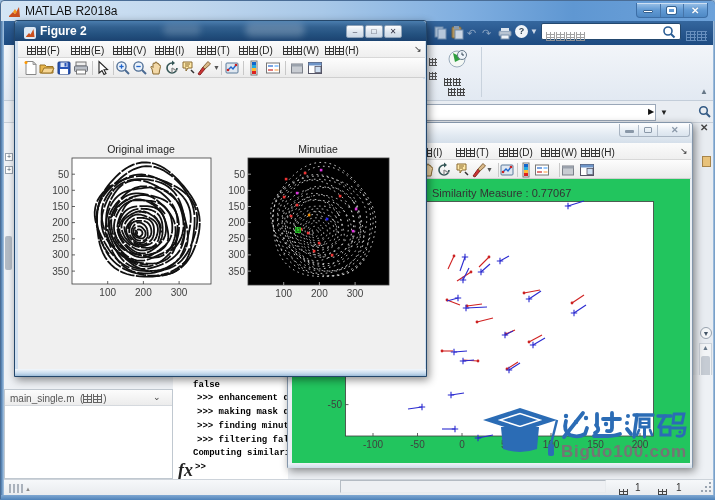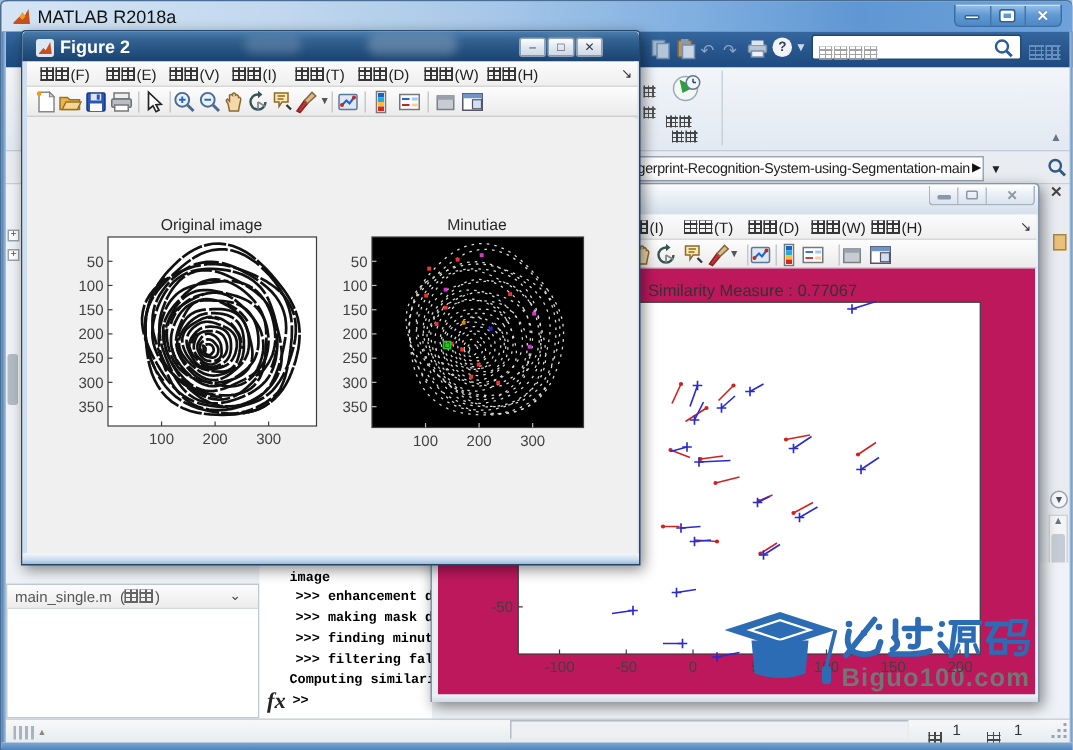--- a/index.html
+++ b/index.html
@@ -58,21 +58,20 @@
           <line x1="15" y1="7" x2="17" y2="7" stroke="#345" stroke-width="1"></line>
         </svg></span>
       <span class="abs" style="left:443px;top:70px"><i class="c" style="width:8px;height:8px;background:repeating-linear-gradient(0deg,#333 0 1px,transparent 1px 3px),repeating-linear-gradient(90deg,#333 0 1px,transparent 1px 3px);opacity:.9;margin-right:1px;"></i><i class="c" style="width:8px;height:8px;background:repeating-linear-gradient(0deg,#333 0 1px,transparent 1px 3px),repeating-linear-gradient(90deg,#333 0 1px,transparent 1px 3px);opacity:.9;margin-right:1px;"></i></span>
       <span class="abs" style="left:447px;top:80px"><i class="c" style="width:8px;height:8px;background:repeating-linear-gradient(0deg,#333 0 1px,transparent 1px 3px),repeating-linear-gradient(90deg,#333 0 1px,transparent 1px 3px);opacity:.9;margin-right:1px;"></i><i class="c" style="width:8px;height:8px;background:repeating-linear-gradient(0deg,#333 0 1px,transparent 1px 3px),repeating-linear-gradient(90deg,#333 0 1px,transparent 1px 3px);opacity:.9;margin-right:1px;"></i></span>
       <span class="abs" style="left:428px;top:50px"><i class="c" style="width:8px;height:8px;background:repeating-linear-gradient(0deg,#444 0 1px,transparent 1px 3px),repeating-linear-gradient(90deg,#444 0 1px,transparent 1px 3px);opacity:.9;margin-right:1px;"></i></span>
       <span class="abs" style="left:428px;top:64px"><i class="c" style="width:8px;height:8px;background:repeating-linear-gradient(0deg,#444 0 1px,transparent 1px 3px),repeating-linear-gradient(90deg,#444 0 1px,transparent 1px 3px);opacity:.9;margin-right:1px;"></i></span>
       <div class="abs" style="left:480px;top:46px;width:1px;height:50px;background:#c8d2dd"></div>
       <span class="abs" style="left:699px;top:86px;font-size:8px;color:#678">▲</span>
       <div class="abs" style="left:1px;top:100px;width:713px;height:22px;background:#e9edf2;border-bottom:1px solid #c8cfd8"></div>
       <div class="abs" style="left:420px;top:103px;width:235px;height:17px;background:#fff;border:1px solid #9aa7b8"></div>
-      <span class="abs" style="left:424px;top:106px;font-size:9.5px;color:#222;letter-spacing:-0.2px;white-space:nowrap">gerprint-Recognition-System-using-Segmentation-main</span>
       <span class="abs" style="left:647px;top:106px;font-size:8px;color:#111">▶</span>
       <span class="abs" style="left:659px;top:107px;font-size:8px;color:#222">▼</span>
       <span class="abs" style="left:697px;top:104px"><svg width="14" height="14">
           <circle cx="5.5" cy="5.5" r="3.8" fill="none" stroke="#335a85" stroke-width="1.6"></circle>
           <line x1="8.5" y1="8.5" x2="12" y2="12" stroke="#335a85" stroke-width="2"></line>
         </svg></span>
       <div class="abs" style="left:1px;top:122px;width:713px;height:356px;background:#e4e9ef"></div>
       <div class="abs" style="left:1px;top:122px;width:13px;height:356px;background:#eef1f5;border-right:1px solid #c8cfd8"></div>
       <div class="abs" style="left:4px;top:152px;width:8px;height:8px;background:#fff;border:1px solid #98a2ae;font-size:7px;line-height:6px;text-align:center;color:#456">+</div>
       <div class="abs" style="left:4px;top:165px;width:8px;height:8px;background:#fff;border:1px solid #98a2ae;font-size:7px;line-height:6px;text-align:center;color:#456">+</div>
@@ -83,29 +82,29 @@
       <div class="abs" style="left:699px;top:326px;width:12px;height:12px;border:1px solid #98a2ae;border-radius:50%;background:#f4f6f8;font-size:7px;text-align:center;line-height:11px;color:#456">▼</div>
       <div class="abs" style="left:698px;top:342px;width:13px;height:128px;background:#f2f4f6;border:1px solid #cdd3da"></div>
       <span class="abs" style="left:701px;top:343px;font-size:7px;color:#678">▲</span>
       <div class="abs" style="left:700px;top:355px;width:9px;height:72px;background:#c6ccd4;border-radius:2px"></div>
       <div class="abs" style="left:1px;top:374px;width:713px;height:104px;background:#eef1f5"></div>
       <div class="abs" style="left:3px;top:388px;width:169px;height:90px;background:#fff;border:1px solid #c0c8d0"></div>
       <div class="abs" style="left:4px;top:389px;width:167px;height:16px;background:linear-gradient(#fcfcfc,#ececec);border-bottom:1px solid #d5d9de"></div>
       <span class="abs" style="left:9px;top:392px;font-size:10px;color:#555;white-space:nowrap">main_single.m&nbsp; (<i class="c" style="width:9px;height:9px;background:repeating-linear-gradient(0deg,#555 0 1px,transparent 1px 3px),repeating-linear-gradient(90deg,#555 0 1px,transparent 1px 4px);opacity:.9;margin-right:1px;"></i><i class="c" style="width:9px;height:9px;background:repeating-linear-gradient(0deg,#555 0 1px,transparent 1px 3px),repeating-linear-gradient(90deg,#555 0 1px,transparent 1px 4px);opacity:.9;margin-right:1px;"></i>)</span>
       <span class="abs" style="left:152px;top:391px;font-size:9px;color:#444">⌄</span>
       <div class="abs" style="left:172px;top:374px;width:115px;height:104px;background:#fff;overflow:hidden">
-        <span class="abs" style="left:20px;top:4.5px;font-family:'Liberation Mono',monospace;font-size:9px;font-weight:bold;color:#000;white-space:nowrap">image</span>
+        <span class="abs" style="left:20px;top:4.5px;font-family:'Liberation Mono',monospace;font-size:9px;font-weight:bold;color:#000;white-space:nowrap">false</span>
         <span class="abs" style="left:24px;top:18.3px;font-family:'Liberation Mono',monospace;font-size:9px;font-weight:bold;color:#000;white-space:nowrap">&gt;&gt;&gt; enhancement done</span>
         <span class="abs" style="left:24px;top:32.1px;font-family:'Liberation Mono',monospace;font-size:9px;font-weight:bold;color:#000;white-space:nowrap">&gt;&gt;&gt; making mask done</span>
         <span class="abs" style="left:24px;top:45.9px;font-family:'Liberation Mono',monospace;font-size:9px;font-weight:bold;color:#000;white-space:nowrap">&gt;&gt;&gt; finding minutiaes</span>
         <span class="abs" style="left:24px;top:59.7px;font-family:'Liberation Mono',monospace;font-size:9px;font-weight:bold;color:#000;white-space:nowrap">&gt;&gt;&gt; filtering false minutiae</span>
         <span class="abs" style="left:20px;top:73.0px;font-family:'Liberation Mono',monospace;font-size:9px;font-weight:bold;color:#000;white-space:nowrap">Computing similarity...</span>
         <span class="abs" style="left:22px;top:86.5px;font-family:'Liberation Mono',monospace;font-size:9px;font-weight:bold;color:#000;white-space:nowrap">&gt;&gt;</span>
       </div>
-      <span class="abs" style="left:177px;top:459px;font-family:'Liberation Serif',serif;font-style:italic;font-weight:bold;font-size:15px;color:#222">fx</span>
+      <span class="abs" style="left:177px;top:459px;font-family:'Liberation Serif',serif;font-style:italic;font-weight:bold;font-size:18px;color:#222">fx</span>
       <div class="abs" style="left:1px;top:478px;width:713px;height:17px;background:linear-gradient(#f6f8fa,#e8ebee);border-top:1px solid #cdd3da"></div>
       <div class="abs" style="left:339px;top:479px;width:266px;height:13px;background:#eef0f3;border:1px solid #b5bcc4;border-right-color:#e8ebee;border-bottom-color:#e8ebee"></div>
       <span class="abs" style="left:618px;top:482px"><i class="c" style="width:9px;height:9px;background:repeating-linear-gradient(0deg,#333 0 1px,transparent 1px 3px),repeating-linear-gradient(90deg,#333 0 1px,transparent 1px 4px);opacity:.9;margin-right:1px;"></i></span>
       <span class="abs" style="left:634px;top:481px;font-size:10px;color:#333">1</span>
       <span class="abs" style="left:657px;top:482px"><i class="c" style="width:9px;height:9px;background:repeating-linear-gradient(0deg,#333 0 1px,transparent 1px 3px),repeating-linear-gradient(90deg,#333 0 1px,transparent 1px 4px);opacity:.9;margin-right:1px;"></i></span>
       <span class="abs" style="left:675px;top:481px;font-size:10px;color:#333">1</span>
       <span class="abs" style="left:8px;top:483px;width:14px;height:9px;background:repeating-linear-gradient(90deg,#aab2bc 0 2px,#eef1f5 2px 4px)"></span>
       <span class="abs" style="left:24px;top:485px;font-size:6px;color:#888">▲</span>
       <span class="abs" style="left:708px;top:489px;width:2px;height:2px;background:#9aa4b0"></span>
       <span class="abs" style="left:708px;top:485px;width:2px;height:2px;background:#9aa4b0"></span>
@@ -177,21 +176,21 @@
         </svg></span>
       <span class="abs" style="left:291px;top:39px"><svg width="16" height="16" viewBox="0 0 16 16">
           <rect x="1.5" y="2.5" width="13" height="11" fill="#fff" stroke="#556"></rect>
           <rect x="1.5" y="2.5" width="13" height="3" fill="#6e95c8"></rect>
           <rect x="8" y="6.5" width="6" height="6" fill="#cfe0f2" stroke="#556" stroke-width="0.8"></rect>
         </svg></span>
       <span class="abs" style="left:198px;top:43px;font-size:7px;color:#555">▼</span>
       <div class="abs" style="left:210px;top:40px;width:1px;height:14px;background:#c8c8c8"></div>
       <div class="abs" style="left:229px;top:40px;width:1px;height:14px;background:#c8c8c8"></div>
       <div class="abs" style="left:271px;top:40px;width:1px;height:14px;background:#c8c8c8"></div>
-      <div class="abs" style="left:4px;top:56px;width:398px;height:284px;background:#be185d;overflow:hidden">
+      <div class="abs" style="left:4px;top:56px;width:398px;height:284px;background:#22c55e;overflow:hidden">
         <svg width="398" height="284" style="position:absolute;left:0;top:0">
           <rect x="53.5" y="22.5" width="308" height="234.5" fill="#fff" stroke="#3c3c3c" stroke-width="0.8"></rect>
           <text x="140" y="18" font-size="11" fill="#333" font-family="Liberation Sans">Similarity Measure : 0.77067</text>
           <g stroke="#d02222" stroke-width="1.1">
             <line x1="162" y1="77" x2="156" y2="90"></line>
             <circle cx="162" cy="77" r="1.4" fill="#c22" stroke="none"></circle>
             <line x1="197" y1="78" x2="187" y2="88"></line>
             <circle cx="197" cy="78" r="1.4" fill="#c22" stroke="none"></circle>
             <line x1="179" y1="93" x2="165" y2="102"></line>
             <circle cx="179" cy="93" r="1.4" fill="#c22" stroke="none"></circle>

